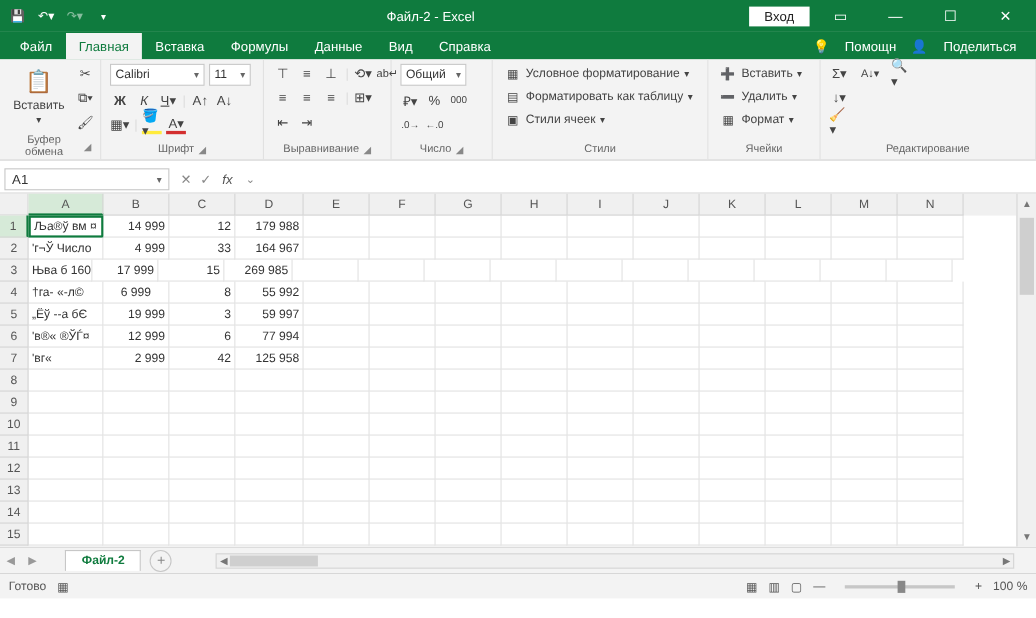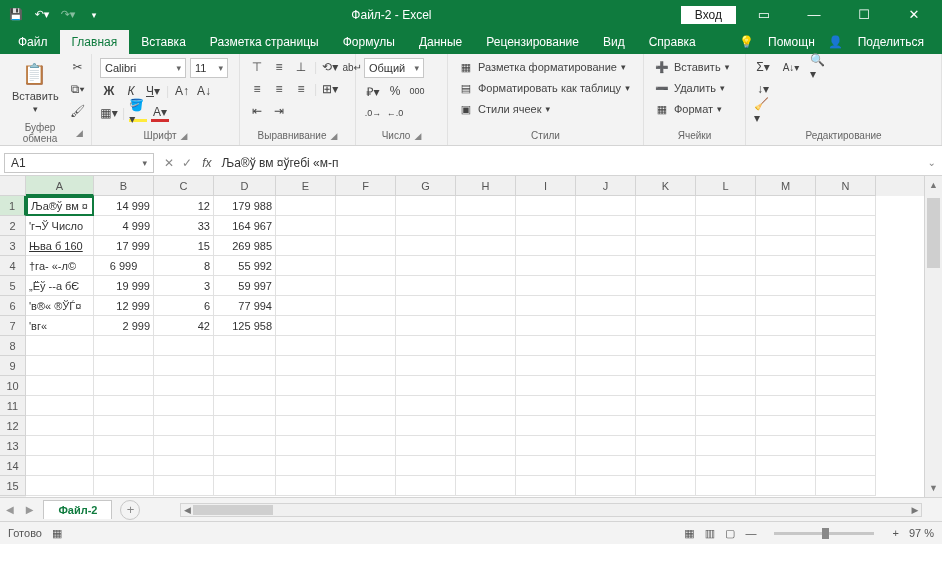--- a/index.html
+++ b/index.html
@@ -60,21 +60,21 @@
 .cell { border-right: 1px solid #e1e1e1; border-bottom: 1px solid #e1e1e1; font-size: 11px; padding: 0 3px; line-height: 20px; white-space: nowrap; overflow: hidden; }
 .cell.num { text-align: right; }
 .cell.active { border: 2px solid #0f7b3e; line-height: 16px; }
 .vscroll { position: absolute; right: 0; top: 0; bottom: 0; width: 18px; background: #f0f0f0; border-left: 1px solid #d4d4d4; }
 .vscroll .thumb { position: absolute; top: 22px; left: 2px; right: 2px; height: 70px; background: #cfcfcf; }
 .vscroll .arr { position: absolute; left: 0; right: 0; height: 18px; text-align: center; font-size: 9px; color: #777; line-height: 18px; }
 
 
 .sheettabs { height: 24px; background: #f3f3f3; border-bottom: 1px solid #d4d4d4; display: flex; align-items: center; }
 .nav-arr { padding: 0 6px; color: #999; font-size: 10px; }
-.sheettab { background: #fff; border: 1px solid #c7c7c7; border-bottom: none; padding: 3px 14px; font-size: 11px; color: #0f7b3e; font-weight: bold; margin-left: 4px; }
+.sheettab { background: #fff; border: 1px solid #c7c7c7; border-bottom: none; padding: 3px 14px; font-size: 11px; color: #0f7b3e; font-weight: bold; margin-left: 20px; }
 .addsheet { width: 20px; height: 20px; margin-left: 8px; border: 1px solid #c7c7c7; border-radius: 50%; text-align: center; line-height: 18px; color: #888; font-size: 13px; }
 .hscroll { flex: 1; margin: 0 20px 0 40px; height: 14px; background: #f0f0f0; position: relative; border: 1px solid #d4d4d4; }
 .hscroll .thumb { position: absolute; left: 12px; top: 1px; bottom: 1px; width: 80px; background: #cfcfcf; }
 .hscroll .arr { position: absolute; top: 0; bottom: 0; width: 12px; text-align: center; font-size: 9px; color: #777; line-height: 12px; }
 
 
 .statusbar { height: 22px; background: #f3f3f3; display: flex; align-items: center; font-size: 11px; color: #555; padding: 0 8px; }
 .view-btns { margin-left: auto; display: flex; gap: 10px; align-items: center; }
 .zoom-slider { width: 100px; height: 3px; background: #c7c7c7; position: relative; margin: 0 8px; }
 .zoom-slider .knob { position: absolute; left: 48px; top: -4px; width: 7px; height: 11px; background: #888; }
@@ -96,24 +96,22 @@
     <span class="wbtn">—</span>
     <span class="wbtn">☐</span>
     <span class="wbtn">✕</span>
   </div>
 </div>
 
 <div class="ribbon-tabs">
   <div class="rtab">Файл</div>
   <div class="rtab active">Главная</div>
   <div class="rtab">Вставка</div>
-  <div class="rtab">Разметка страницы</div>
   <div class="rtab">Формулы</div>
   <div class="rtab">Данные</div>
-  <div class="rtab">Рецензирование</div>
   <div class="rtab">Вид</div>
   <div class="rtab">Справка</div>
   <div class="ribbon-right">
     <span>💡</span>
     <div class="rtab">Помощн</div>
     <span>👤</span>
     <div class="rtab">Поделиться</div>
   </div>
 </div>
 
@@ -222,21 +220,21 @@
     <div class="rgroup-label">
         <span>Число</span>
         <span class="dialog-launch">◢</span>
       </div>
   </div>
 
   <div class="rgroup" style="width:196px">
     <div class="rgroup-body" style="flex-direction:column;gap:3px">
       <div class="styleitem">
           <span class="ico">▦</span>
-          <span>Разметка форматирование</span>
+          <span>Условное форматирование</span>
           <span style="font-size:9px">▾</span>
         </div>
       <div class="styleitem">
           <span class="ico">▤</span>
           <span>Форматировать как таблицу</span>
           <span style="font-size:9px">▾</span>
         </div>
       <div class="styleitem">
           <span class="ico">▣</span>
           <span>Стили ячеек</span>
@@ -294,21 +292,20 @@
 <div class="formula-bar">
   <div class="namebox">
       <span>A1</span>
       <span class="dd">▾</span>
     </div>
   <div class="fx-btns">
     <span>✕</span>
     <span>✓</span>
   </div>
   <span class="fx-label">fx</span>
-  <div class="formula-input">Љa®ў вм ¤ўгебі «м-п</div>
   <span class="expand">⌄</span>
 </div>
 
 <div class="grid-area">
   <div class="select-all"></div>
   <div class="colheads" id="colheads">
       <div class="colhead sel" style="width: 68px;">A</div>
       <div class="colhead" style="width: 60px;">B</div>
       <div class="colhead" style="width: 60px;">C</div>
       <div class="colhead" style="width: 62px;">D</div>
@@ -367,21 +364,21 @@
         <div class="cell" style="width: 60px;"></div>
         <div class="cell" style="width: 60px;"></div>
         <div class="cell" style="width: 60px;"></div>
         <div class="cell" style="width: 60px;"></div>
         <div class="cell" style="width: 60px;"></div>
         <div class="cell" style="width: 60px;"></div>
         <div class="cell" style="width: 60px;"></div>
         <div class="cell" style="width: 60px;"></div>
       </div>
       <div class="cellrow">
-        <div class="cell" style="width: 68px; text-decoration: underline;">Њва б 160</div>
+        <div class="cell" style="width: 58px;">Њва б 160</div>
         <div class="cell num" style="width: 60px;">17 999</div>
         <div class="cell num" style="width: 60px;">15</div>
         <div class="cell num" style="width: 62px;">269 985</div>
         <div class="cell" style="width: 60px;"></div>
         <div class="cell" style="width: 60px;"></div>
         <div class="cell" style="width: 60px;"></div>
         <div class="cell" style="width: 60px;"></div>
         <div class="cell" style="width: 60px;"></div>
         <div class="cell" style="width: 60px;"></div>
         <div class="cell" style="width: 60px;"></div>
@@ -606,15 +603,15 @@
   <span style="margin-left:10px">▦</span>
   <div class="view-btns">
     <span>▦</span>
     <span>▥</span>
     <span>▢</span>
     <span>—</span>
     <div class="zoom-slider">
         <div class="knob"></div>
       </div>
     <span>+</span>
-    <span>97 %</span>
+    <span>100 %</span>
   </div>
 </div>
 
 </body></html>

